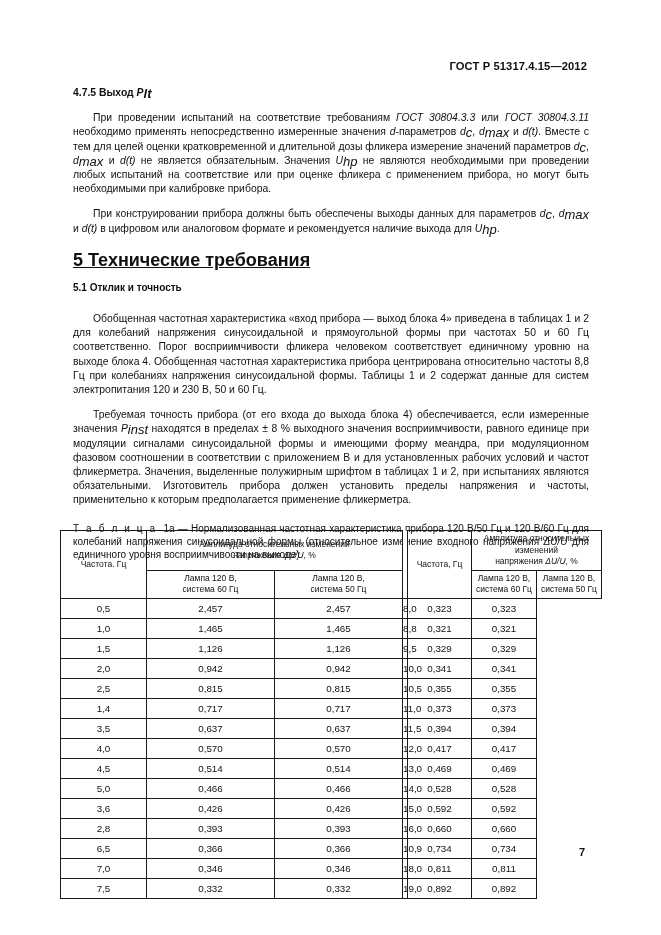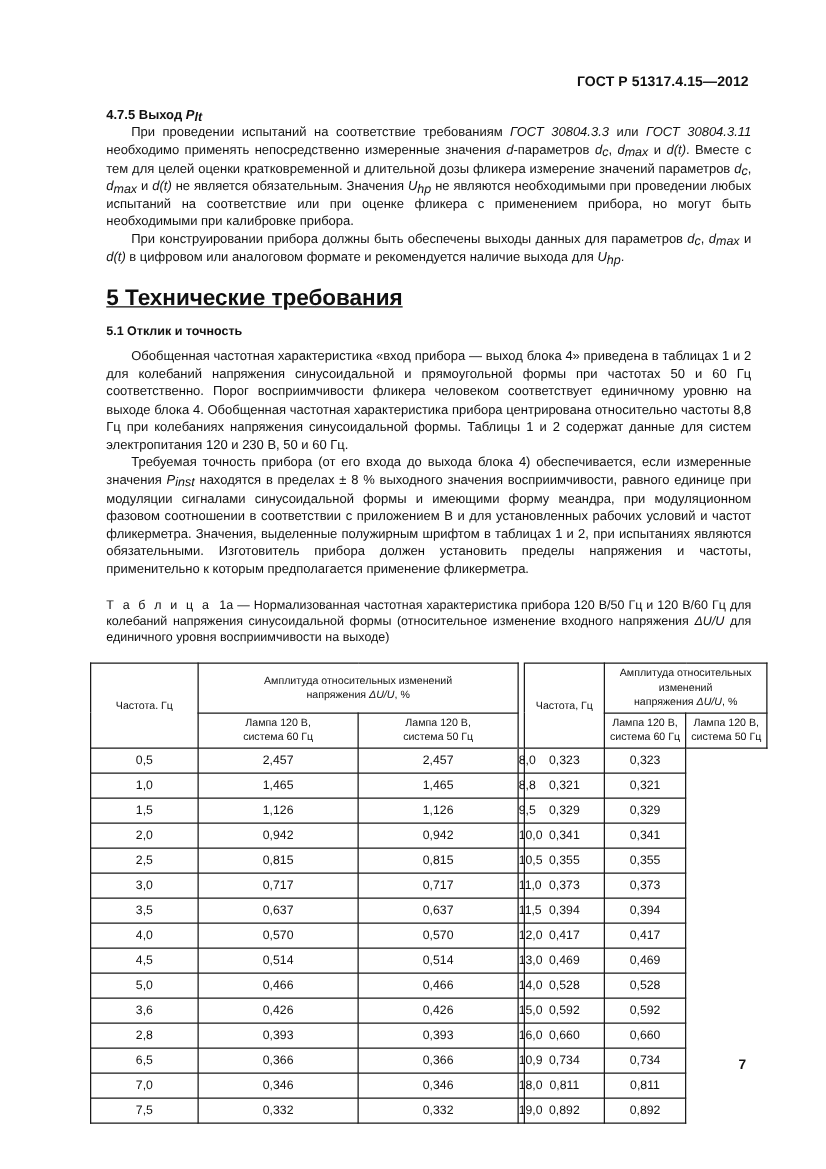--- a/index.html
+++ b/index.html
@@ -10,21 +10,21 @@
   body {
     width: 661px;
     height: 935px;
     position: relative;
     font-family: "Liberation Sans", sans-serif;
     color: #101010;
     overflow: hidden;
   }
   .page {
     position: absolute;
-    left: 12px; top: 0;
+    left: 0; top: 0;
     width: 629px;
     height: 935px;
   }
   
   .running-head {
     position: absolute;
     right: 42px;
     top: 60px;
     font-size: 11.2px;
     font-weight: bold;
@@ -44,41 +44,41 @@
     margin: 0;
     line-height: 14.2px;
   }
   .para {
     font-size: 10.4px;
     margin: 0;
     line-height: 14.2px;
     text-align: justify;
     text-justify: inter-word;
   }
-  .para.indent { text-indent: 20px; }
+  .para.indent { text-indent: 20px; margin-top: 11px; }
   .h2 {
     font-size: 18px;
     font-weight: bold;
     margin: 0;
     line-height: 17px;
     text-decoration: underline;
   }
   .h3 {
     font-size: 10px;
     font-weight: bold;
     margin: 0;
     line-height: 14.2px;
   }
   .sp-6  { height: 6px; }
   .sp-12 { height: 12px; }
   .sp-14 { height: 14px; }
   .sp-16 { height: 16px; }
   i, .it { font-style: italic; }
   sub {
-    font-size: 10px;
+    font-size: 13px;
     line-height: 0;
     vertical-align: -2px;
   }
   .nb { white-space: nowrap; }
 
   
   .tbl-caption {
     font-size: 10px;
     line-height: 13.4px;
     text-align: justify;
@@ -249,21 +249,21 @@
           </tr>
           <tr>
             <td>2,5</td>
             <td>0,815</td>
             <td>0,815</td>
             <td>10,5</td>
             <td>0,355</td>
             <td>0,355</td>
           </tr>
           <tr>
-            <td>3,0</td>
+            <td>1,4</td>
             <td>0,717</td>
             <td>0,717</td>
             <td>11,0</td>
             <td>0,373</td>
             <td>0,373</td>
           </tr>
           <tr>
             <td>3,5</td>
             <td>0,637</td>
             <td>0,637</td>

